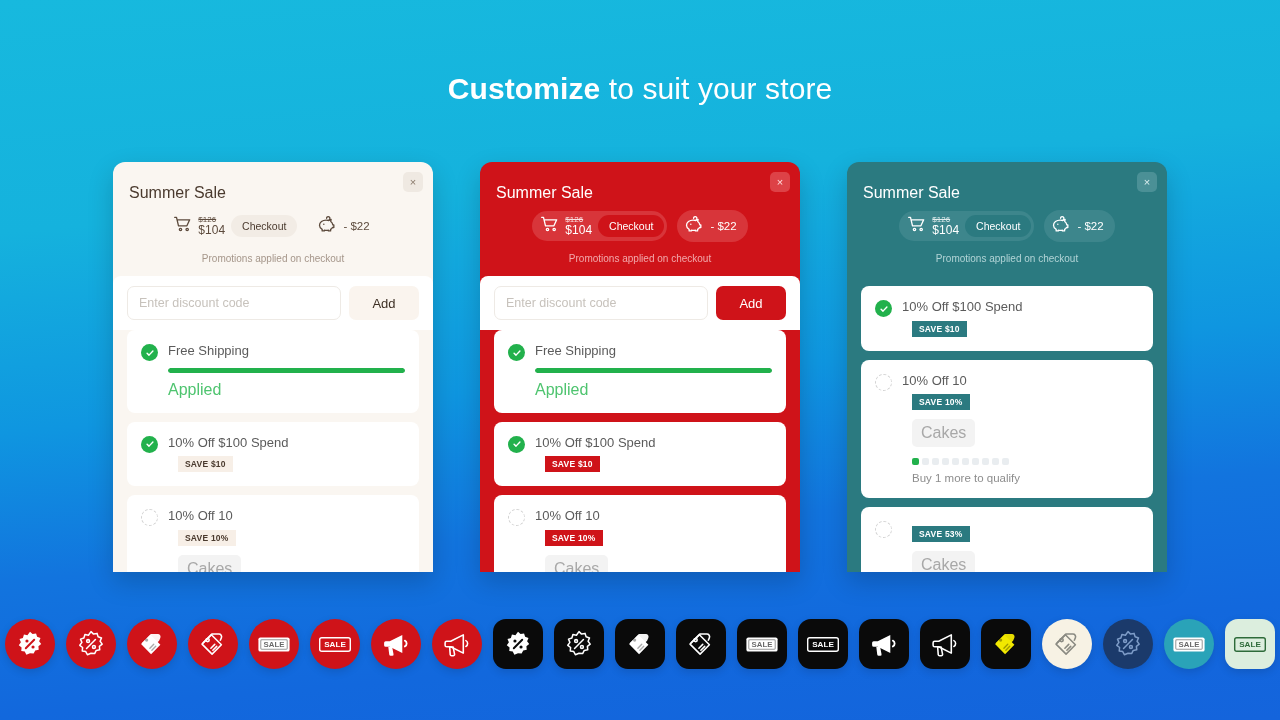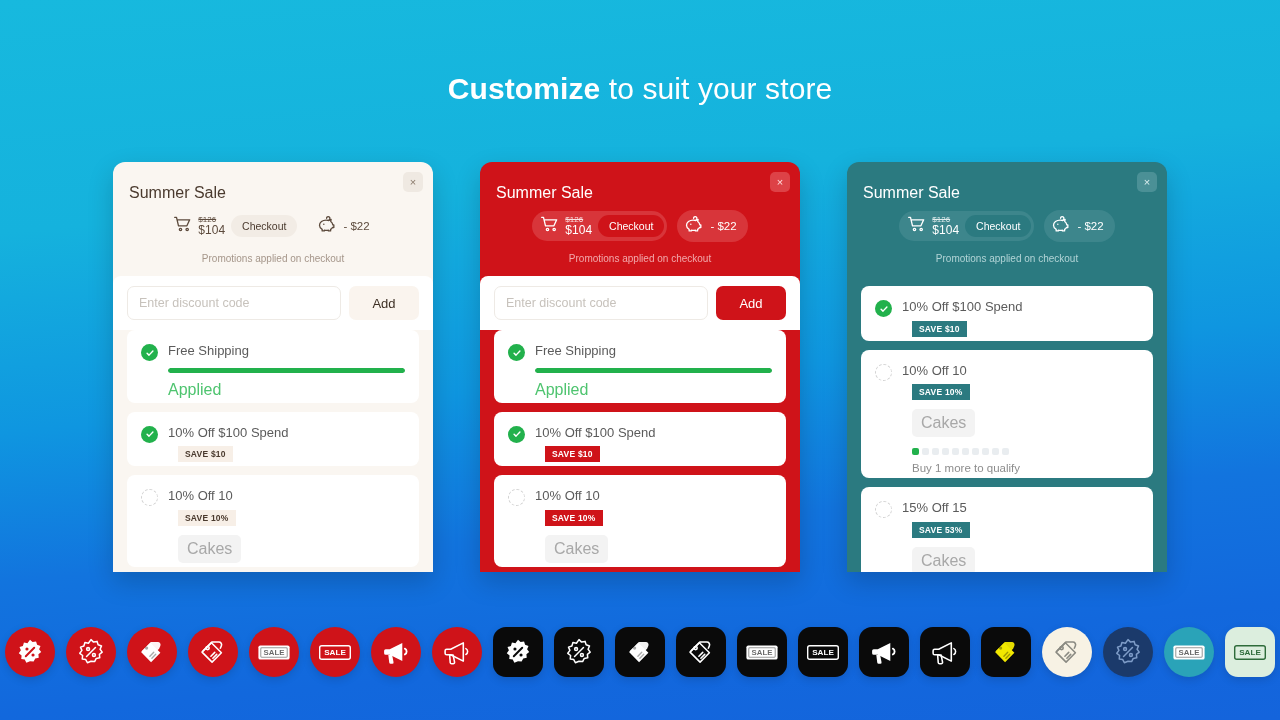--- a/index.html
+++ b/index.html
@@ -169,21 +169,21 @@
   .promo-list {
     padding: 0 14px;
     display: flex;
     flex-direction: column;
     gap: 9px;
   }
   .promo-list.first { padding-top: 10px; }
   .promo-item {
     background: #ffffff;
     border-radius: 8px;
-    padding: 13px 14px 4px;
+    padding: 13px 14px 14px;
     display: flex;
     gap: 10px;
   }
   .status-ico { flex: 0 0 17px; margin-top: 1px; }
   .check-circle {
     width: 17px; height: 17px; border-radius: 50%;
     background: #22b14c;
     display: flex; align-items: center; justify-content: center;
   }
   .check-circle svg { width: 10px; height: 10px; }
@@ -242,21 +242,21 @@
   .qualify-text {
     font-size: 11.5px;
     color: #8d8d8d;
     margin-top: 7px;
     margin-left: 10px;
   }
 
   
   .icon-strip {
     position: absolute;
-    left: 0; bottom: 8px;
+    left: 0; bottom: 16px;
     width: 100%;
     height: 120px;
     display: flex;
     align-items: center;
     justify-content: center;
     gap: 11px;
   }
   .icon-chip {
     width: 50px; height: 50px;
     display: flex; align-items: center; justify-content: center;
@@ -468,21 +468,21 @@
               <span class="dot"></span>
               <span class="dot"></span>
               <span class="dot"></span>
               <span class="dot"></span>
             </div><div class="qualify-text">Buy 1 more to qualify</div></div>
         </div>
         <div class="promo-item">
           <div class="status-ico">
             <div class="dash-circle"></div>
           </div>
-          <div class="promo-body"><div class="promo-name">15% Off 15</div><span class="badge">SAVE 53%</span><div><span class="tag-chip">Cakes</span></div></div>
+          <div class="promo-body"><span class="badge">SAVE 53%</span><div><span class="tag-chip">Cakes</span></div></div>
         </div>
       </div>
     </div>
   </div>
 
 <div class="icon-strip" id="icon-strip">
     <div class="icon-chip circle" style="background: rgb(207, 19, 25);">
       <svg viewBox="0 0 24 24">
         <path d="M12 1.4l2.2 2.1 3-.6.9 2.9 2.9 1-1.2 2.8 1.8 2.5-2.4 1.9.3 3-3 .5-1.4 2.7L12 19.9l-3.1 1.3-1.4-2.7-3-.5.3-3-2.4-1.9 1.8-2.5L3 7.8l2.9-1 .9-2.9 3 .6z" fill="#ffffff"></path>
         <path d="M9.2 9.2a1.35 1.35 0 1 0 0 .01M14.8 14.8a1.35 1.35 0 1 0 0 .01" stroke="#0000" fill="#0000"></path>

